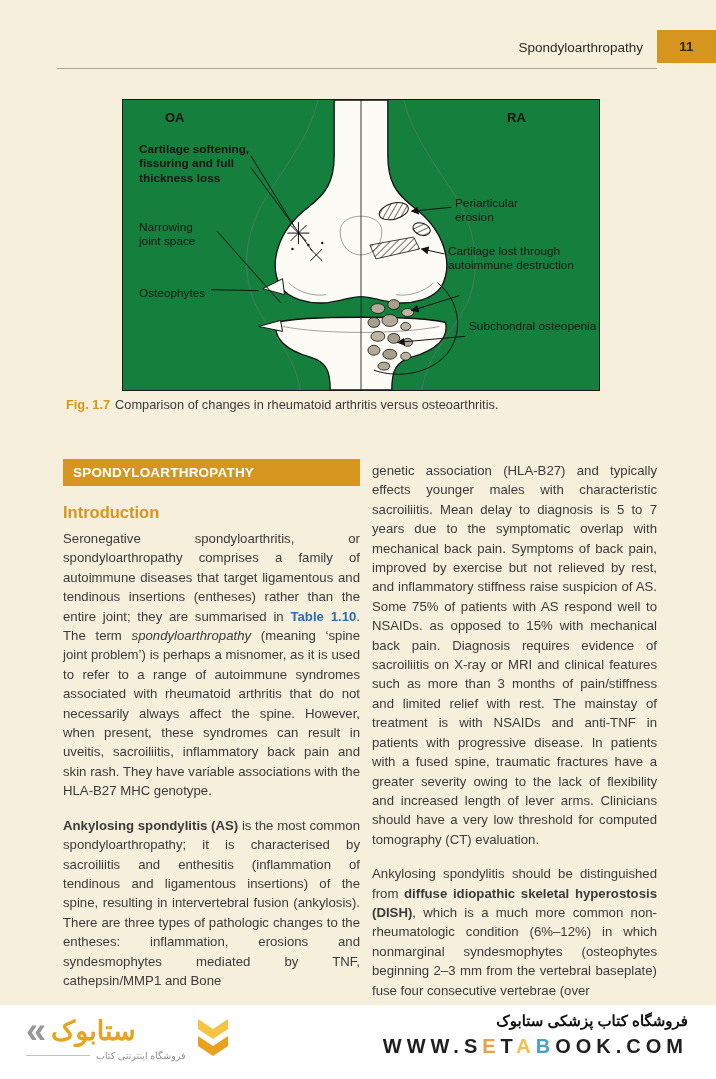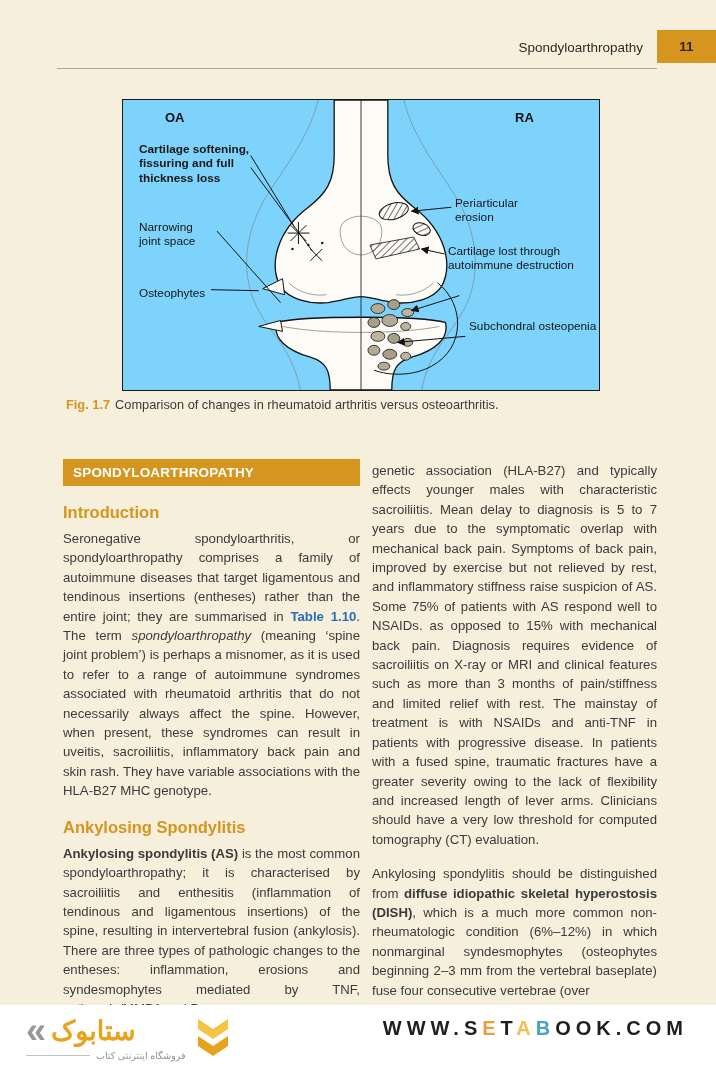--- a/index.html
+++ b/index.html
@@ -7,26 +7,26 @@
           font-family:"Liberation Sans", sans-serif; overflow:hidden; }
 
   
   .header-title { position:absolute; top:40px; right:73px; font-size:13.5px; color:#2e2b26; }
   .pagenum-tab { position:absolute; top:30px; right:0; width:59px; height:33px; background:#d6951f;
                  display:flex; align-items:center; justify-content:center; }
   .pagenum-tab span { font-size:13.5px; font-weight:600; color:#2f2510; }
   .header-rule { position:absolute; top:68px; left:57px; width:600px; height:1px; background:#b3a992; }
 
   
-  .fig { position:absolute; left:122px; top:99px; width:478px; height:292px; background:#7dd3fc;
+  .fig { position:absolute; left:122px; top:99px; width:478px; height:292px; background:#15803d;
          border:1.5px solid #1a1a1a; box-sizing:border-box; margin:0; }
   .fig svg.art { position:absolute; left:0; top:0; width:100%; height:100%; }
   .fig-label { position:absolute; font-weight:bold; font-size:13px; color:#111; }
   .fig-label.oa { left:42px; top:10px; }
-  .fig-label.ra { left:392px; top:10px; }
+  .fig-label.ra { left:384px; top:10px; }
   .ann { position:absolute; font-size:11.8px; line-height:1.22; color:#151515; }
   .a-l0 { left:16px; top:42px;  width:112px;font-weight:bold; }
   .a-l1 { left:16px; top:120px; width:78px; }
   .a-l2 { left:16px; top:186px; width:92px; }
   .a-r0 { left:332px; top:96px;  width:92px; }
   .a-r1 { left:325px; top:144px; width:150px; }
   .a-r2 { left:340px; top:186px; width:120px; }
   .a-r3 { left:346px; top:219px; width:160px; }
 
   .caption { position:absolute; left:66px; top:397px; width:562px; font-size:12.8px; color:#3a3a3a; }
@@ -152,21 +152,20 @@
 
   <div class="caption">
     <span class="cap-label">Fig. 1.7</span><span>Comparison of changes in rheumatoid arthritis versus osteoarthritis.</span>
   </div>
 
   <div class="columns">
     <div class="col-left">
       <div class="banner">SPONDYLOARTHROPATHY</div>
       <h2 class="sec">Introduction</h2>
       <p class="body"><span>Seronegative spondyloarthritis, or spondyloarthropathy comprises a family of autoimmune diseases that target ligamentous and tendinous insertions (entheses) rather than the entire joint; they are summarised in </span><span style="font-weight: bold; color: rgb(42, 109, 181);">Table 1.10</span><span>. The term </span><span style="font-style: italic;">spondyloarthropathy</span><span> (meaning ‘spine joint problem’) is perhaps a misnomer, as it is used to refer to a range of autoimmune syndromes associated with rheumatoid arthritis that do not necessarily always affect the spine. However, when present, these syndromes can result in uveitis, sacroiliitis, inflammatory back pain and skin rash. They have variable associations with the HLA-B27 MHC genotype.</span></p>
-      <h2 class="sec">Ankylosing Spondylitis</h2>
       <p class="body"><span style="font-weight: bold;">Ankylosing spondylitis (AS)</span><span> is the most common spondyloarthropathy; it is characterised by sacroiliitis and enthesitis (inflammation of tendinous and ligamentous insertions) of the spine, resulting in intervertebral fusion (ankylosis). There are three types of pathologic changes to the entheses: inflammation, erosions and syndesmophytes mediated by TNF, cathepsin/MMP1 and Bone</span></p>
     </div>
     <div class="col-right">
       <p class="body"><span>genetic association (HLA-B27) and typically effects younger males with characteristic sacroiliitis. Mean delay to diagnosis is 5 to 7 years due to the symptomatic overlap with mechanical back pain. Symptoms of back pain, improved by exercise but not relieved by rest, and inflammatory stiffness raise suspicion of AS. Some 75% of patients with AS respond well to NSAIDs. as opposed to 15% with mechanical back pain. Diagnosis requires evidence of sacroiliitis on X-ray or MRI and clinical features such as more than 3 months of pain/stiffness and limited relief with rest. The mainstay of treatment is with NSAIDs and anti-TNF in patients with progressive disease. In patients with a fused spine, traumatic fractures have a greater severity owing to the lack of flexibility and increased length of lever arms. Clinicians should have a very low threshold for computed tomography (CT) evaluation.</span></p>
       <p class="body"><span>Ankylosing spondylitis should be distinguished from </span><span style="font-weight: bold;">diffuse idiopathic skeletal hyperostosis (DISH)</span><span>, which is a much more common non-rheumatologic condition (6%–12%) in which nonmarginal syndesmophytes (osteophytes beginning 2–3 mm from the vertebral baseplate) fuse four consecutive vertebrae (over</span></p>
     </div>
   </div>
 
   <div class="footer">
     <div class="footer-logo">
@@ -179,17 +178,18 @@
           <span class="subtitle-line"></span>
           <span class="subtitle">فروشگاه اینترنتی کتاب</span>
         </div>
       </div>
       <svg width="34" height="42" viewBox="0 0 34 42" aria-hidden="true">
         <path d="M2,2 L17,12 L32,2 L32,12 L17,22 L2,12 Z" fill="#f6c445"></path>
         <path d="M2,19 L17,29 L32,19 L32,29 L17,39 L2,29 Z" fill="#e9a21b"></path>
       </svg>
     </div>
     <div class="footer-right">
+      <div class="store-line">فروشگاه کتاب پزشکی ستابوک</div>
       <div class="url"><span style="color: rgb(31, 31, 31);">WWW.</span><span style="color: rgb(31, 31, 31);">S</span><span style="color: rgb(232, 161, 60);">E</span><span style="color: rgb(31, 31, 31);">T</span><span style="color: rgb(242, 193, 78);">A</span><span style="color: rgb(74, 163, 192);">B</span><span style="color: rgb(31, 31, 31);">OOK.COM</span></div>
     </div>
   </div>
 
 </div>
 
 </body></html>

